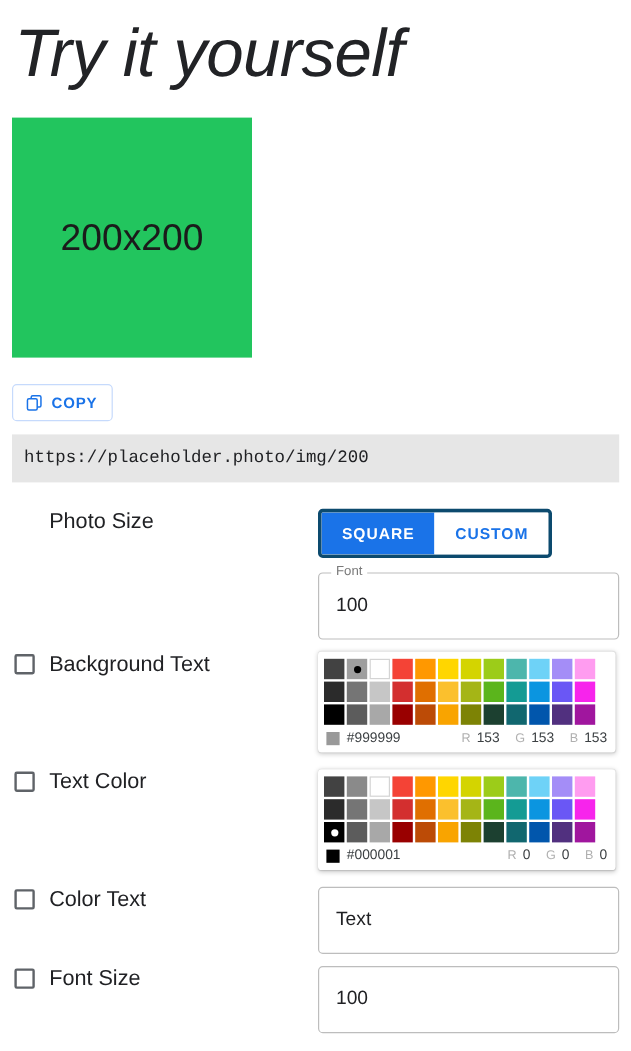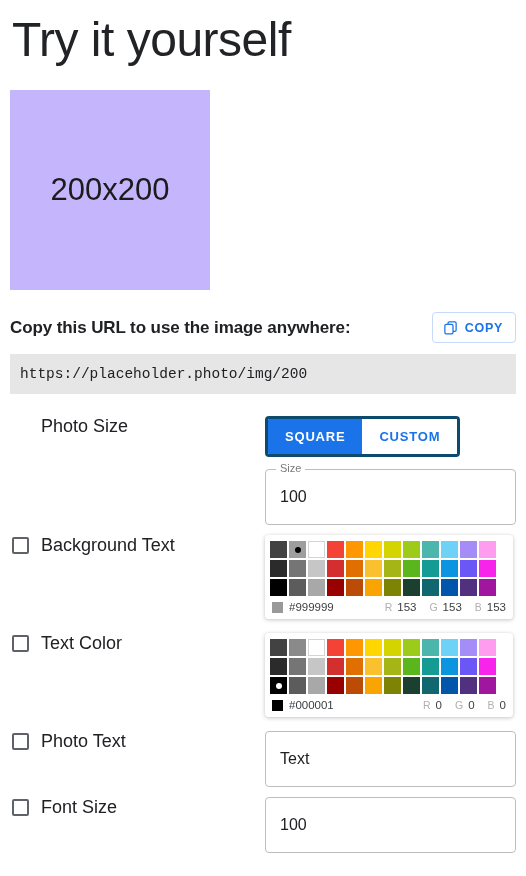--- a/index.html
+++ b/index.html
@@ -8,26 +8,27 @@
     width: 526px; height: 876px;
     background: #ffffff;
     font-family: "Liberation Sans", sans-serif;
     color: #202124;
     overflow: hidden;
   }
   .page { width: 526px; height: 876px; position: relative; padding: 0 10px; }
 
   
   .title {
-    font-size: 48px;
+    font-size: 56px;
     font-weight: 300;
     letter-spacing: -0.5px;
     line-height: 1;
     margin: 16px 0 0 2px;
     color: #222326;
+    font-style: italic;
   }
 
   
   .preview-wrap { margin-top: 26px; }
   .preview {
     width: 200px; height: 200px;
     background: #959595;
     display: flex;
     align-items: center;
     justify-content: center;
@@ -195,27 +196,26 @@
   .rgb .v { color: #3c4043; font-size: 11.5px; }
 </style>
 </head>
 <body>
 
 <div class="page">
 
   <h1 class="title">Try it yourself</h1>
 
   <div class="preview-wrap">
-    <div class="preview" id="preview-box" style="background: #c4b5fd; color: rgb(27, 27, 27);">
+    <div class="preview" id="preview-box" style="background: #22c55e; color: rgb(27, 27, 27);">
       <span>200x200</span>
     </div>
   </div>
 
   <div class="copy-row">
-    <div class="copy-label">Copy this URL to use the image anywhere:</div>
     <button class="copy-btn">
       <span>
         <svg width="15" height="15" viewBox="0 0 24 24" fill="none" stroke="#1a73e8" stroke-width="2">
           <rect x="8" y="3" width="13" height="15" rx="2"></rect>
           <rect x="3" y="7" width="13" height="15" rx="2" fill="#ffffff"></rect>
         </svg>
       </span>
       <span>COPY</span>
     </button>
   </div>
@@ -227,21 +227,21 @@
     <div class="frow">
       <div class="fleft">
         <span class="flabel nocb">Photo Size</span>
       </div>
       <div class="fright">
         <div class="toggle-group">
           <button class="toggle active">SQUARE</button>
           <button class="toggle">CUSTOM</button>
         </div>
         <div class="field">
-          <span class="legend">Size</span>
+          <span class="legend">Font</span>
           <span class="value" placeholder="Size">100</span>
         </div>
       </div>
     </div>
 
     <div class="frow">
       <div class="fleft">
         <span class="checkbox"></span>
         <span class="flabel">Background Text</span>
       </div>
@@ -382,21 +382,21 @@
               </span>
             </span>
           </div>
         </div>
       </div>
     </div>
 
     <div class="frow">
       <div class="fleft">
         <span class="checkbox"></span>
-        <span class="flabel">Photo Text</span>
+        <span class="flabel">Color Text</span>
       </div>
       <div class="fright">
         <div class="field">
           <span class="value" placeholder="Text">Text</span>
         </div>
       </div>
     </div>
 
     <div class="frow">
       <div class="fleft">

